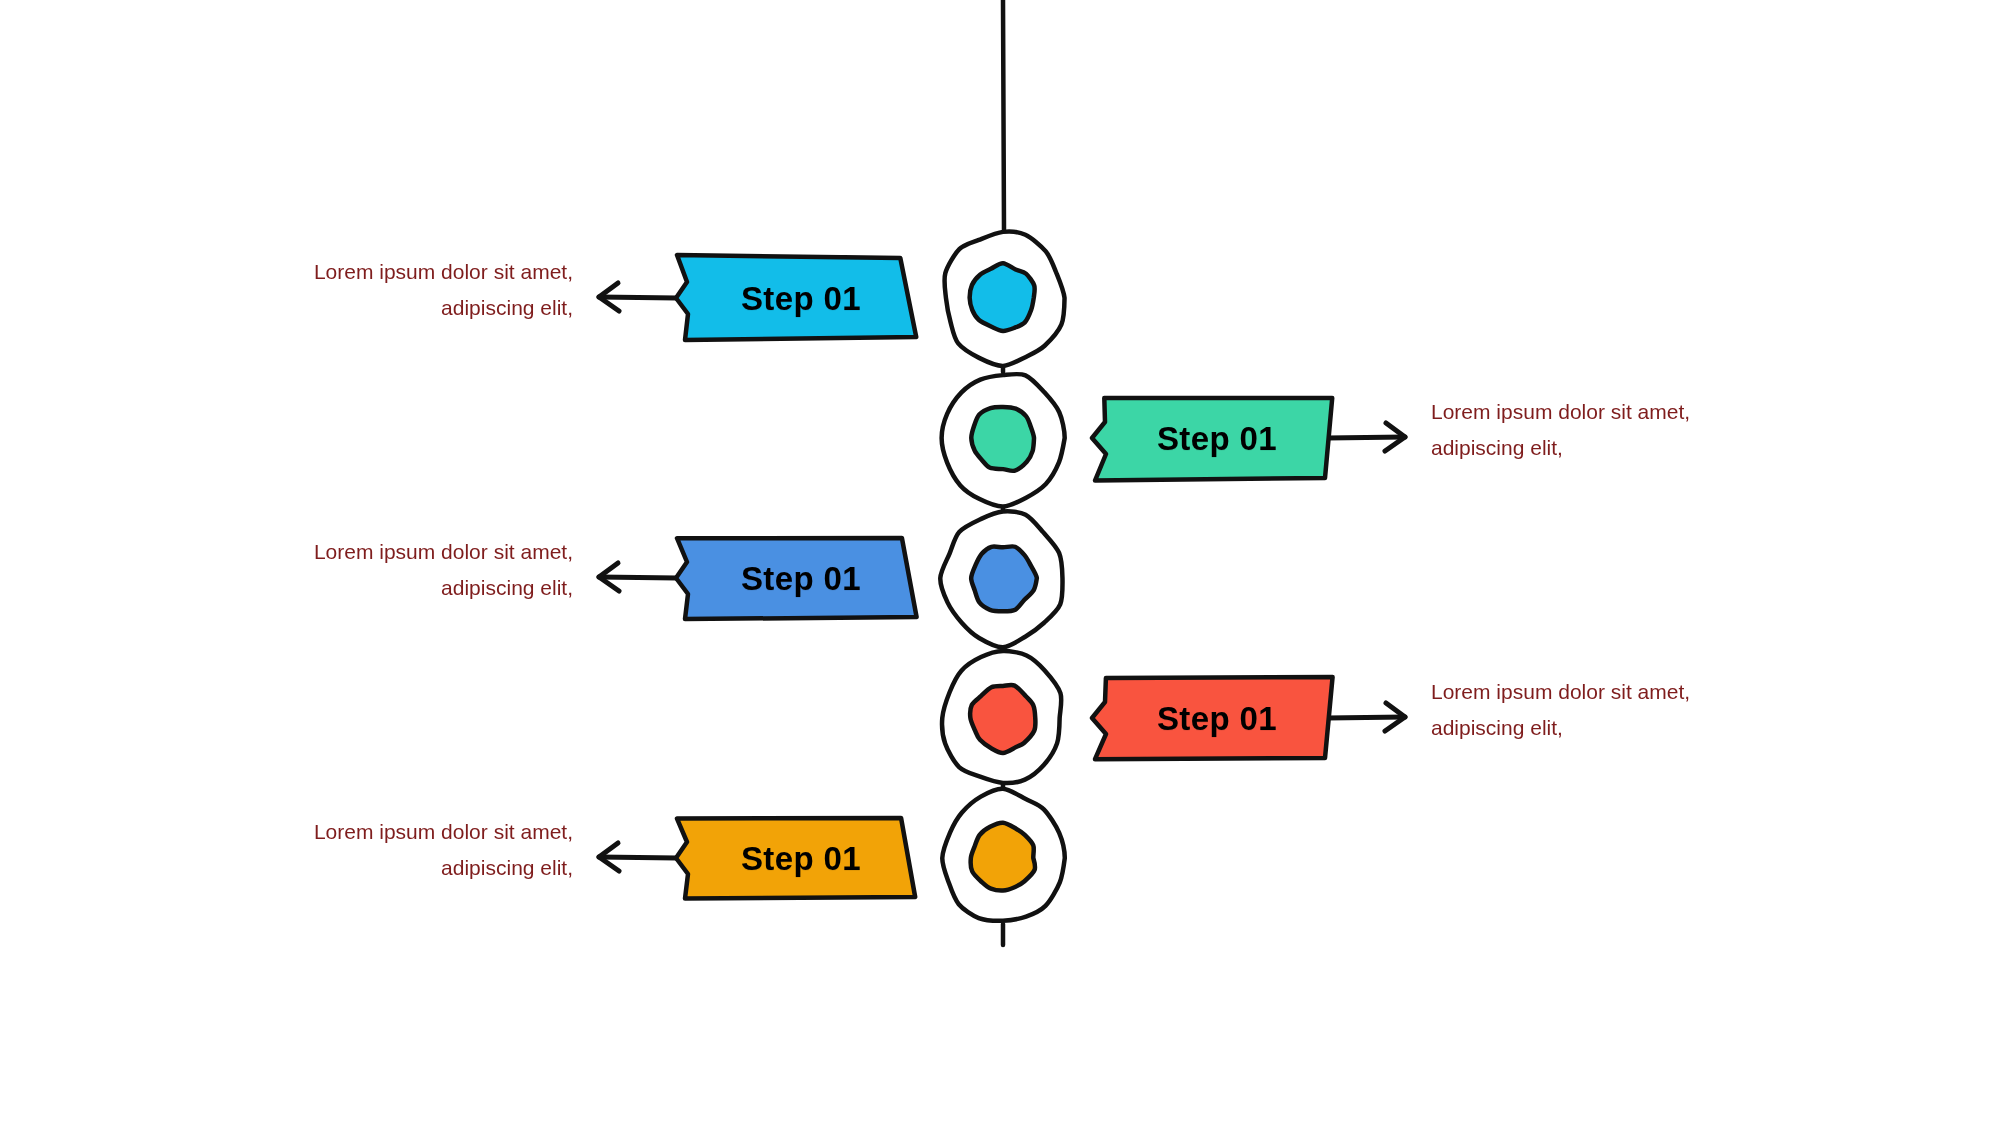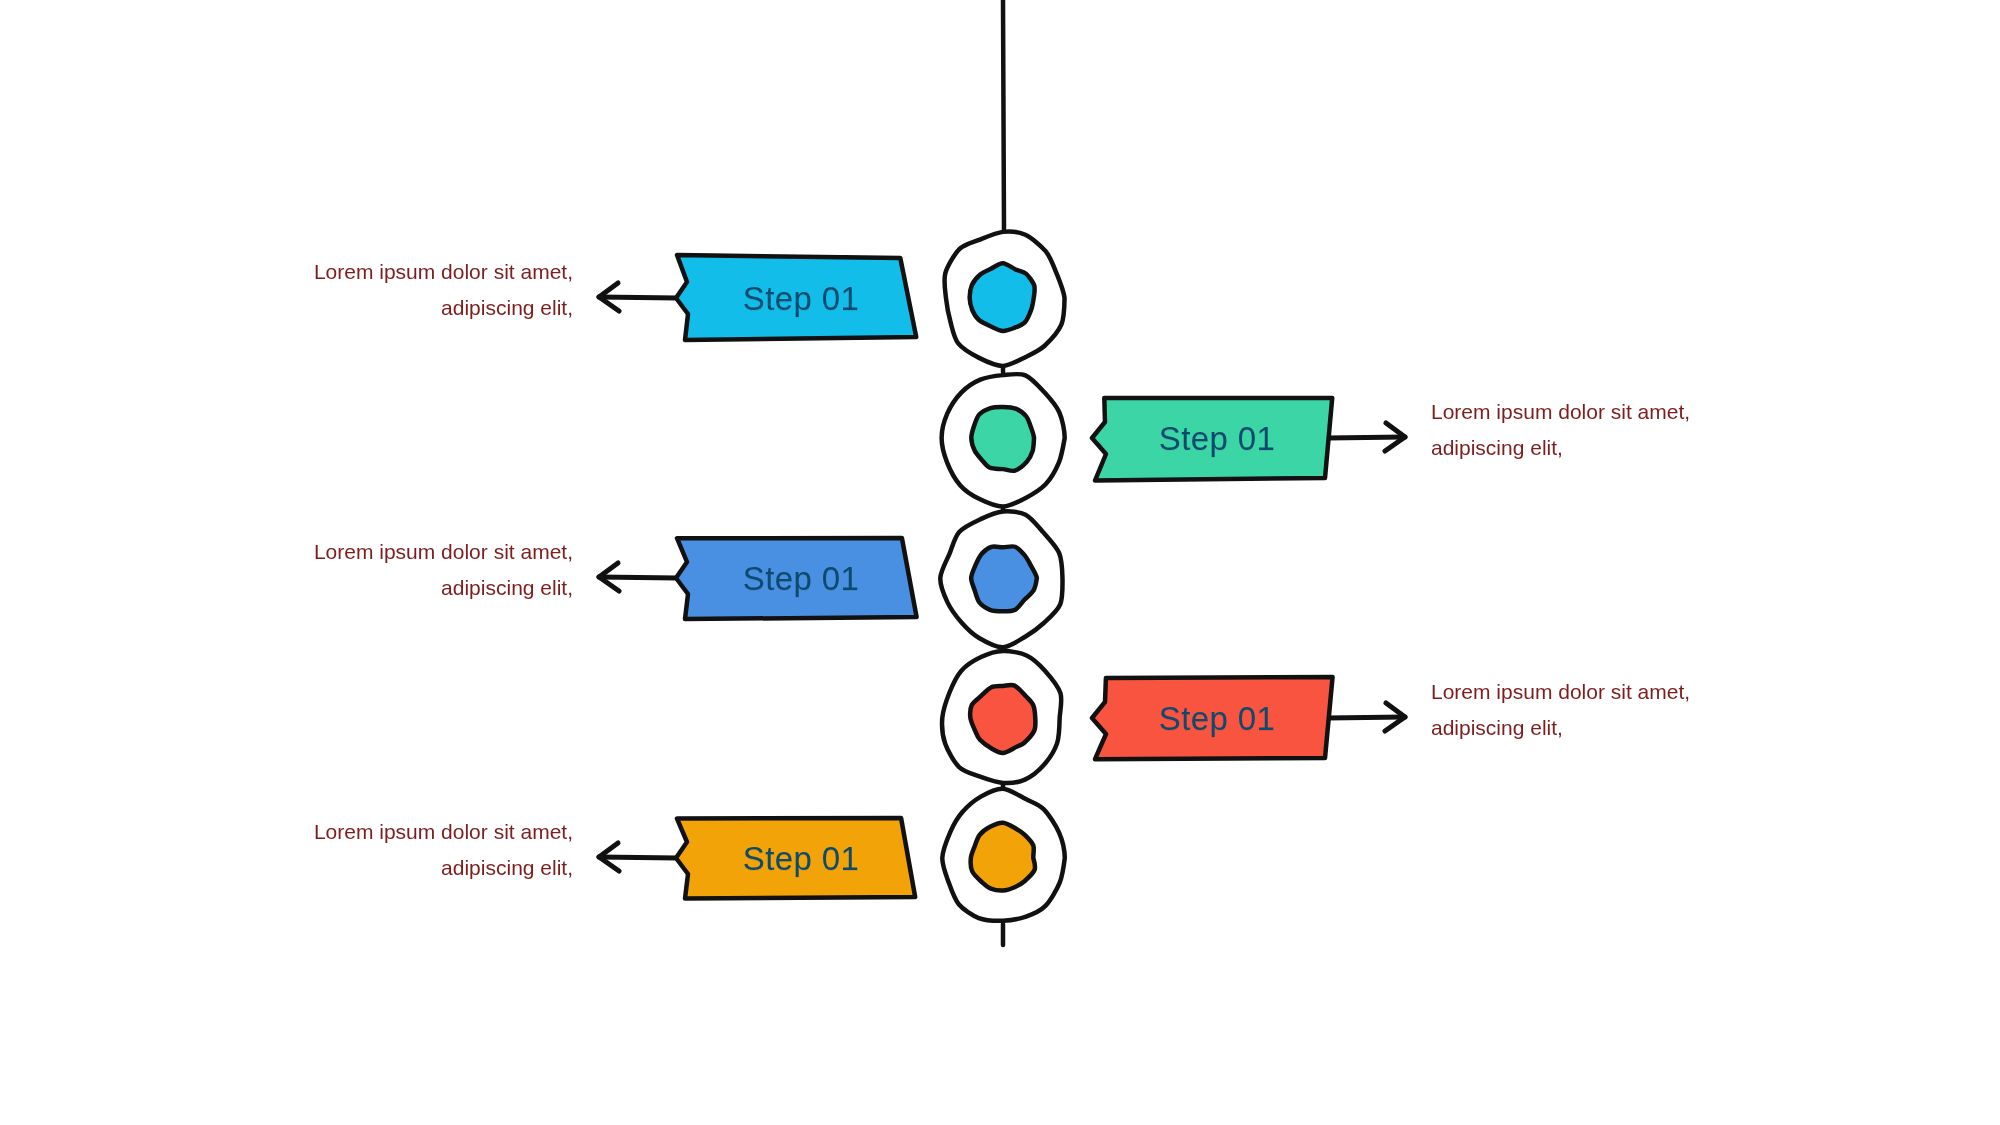--- a/index.html
+++ b/index.html
@@ -38,23 +38,23 @@
     justify-content:center;
   }
   .banner .banner-svg {
     position:absolute;
     left:-8px; top:-8px;
     width:256px; height:98px;
   }
   .banner-label {
     position:relative;
     z-index:2;
-    color:#0c4a6e;
+    color:#000000;
     font-size:33px;
-    font-weight:normal;
+    font-weight:bold;
     letter-spacing:0.4px;
     line-height:1;
     white-space:nowrap;
     text-shadow:0 1px 0 rgba(0,0,0,.07);
     margin-left:12px;
   }
 
   
   .desc {
     position:absolute;

